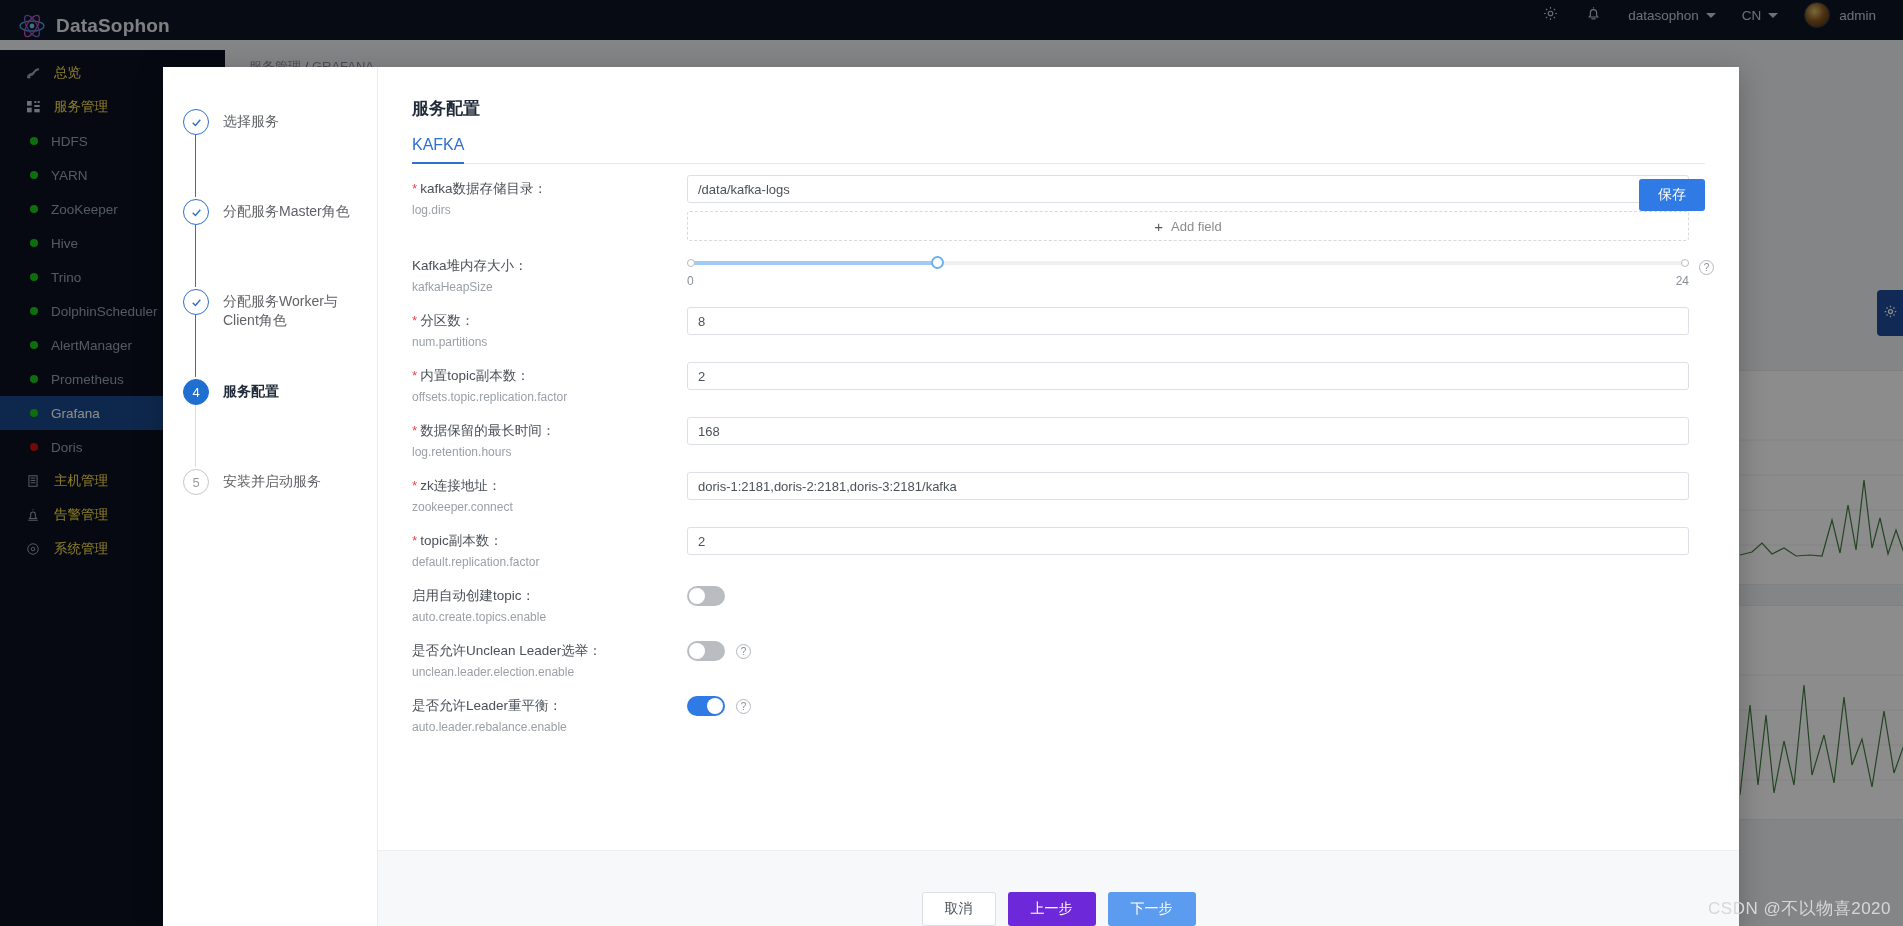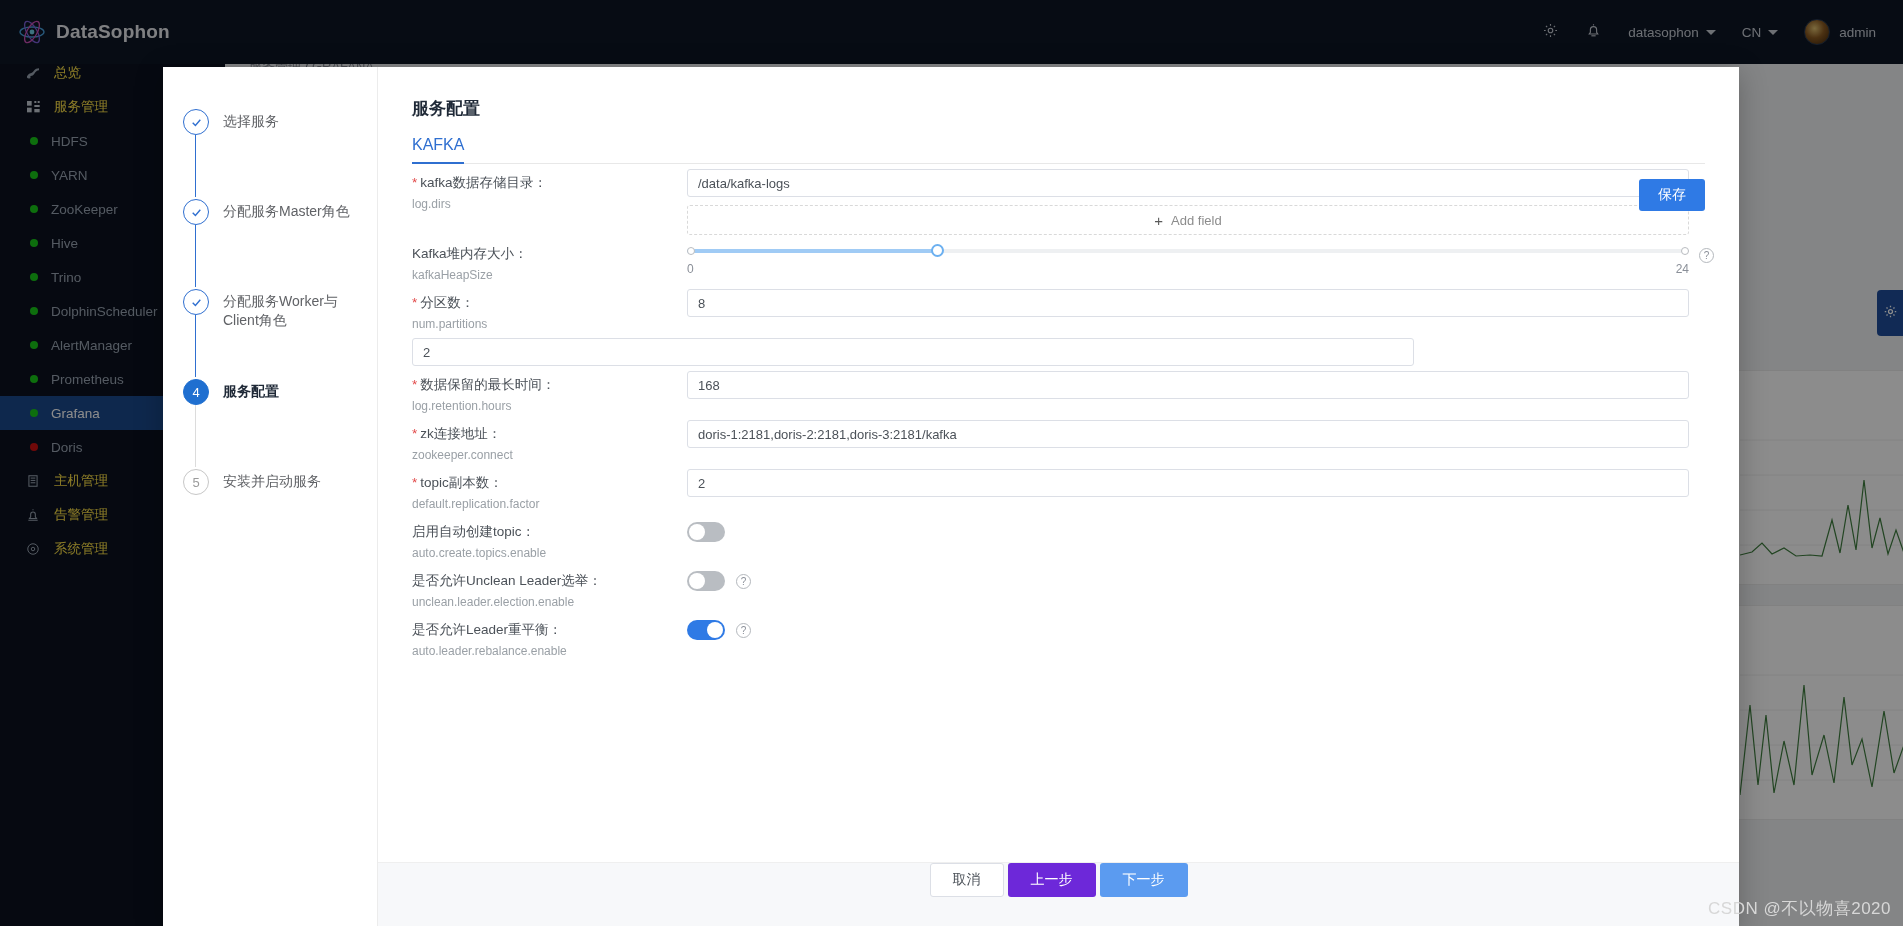--- a/index.html
+++ b/index.html
@@ -5,22 +5,22 @@
   * { box-sizing: border-box; }
   html, body { margin:0; padding:0; }
   body {
     width:1903px; height:926px;
     font-family:"Liberation Sans", sans-serif;
     background:#f0f2f5; overflow:hidden; position:relative;
   }
 
   
   #topbar{
-    position:absolute; top:0; left:0; width:1903px; height:64px;
-    background:#0d1626; display:flex; align-items:center; z-index:5;
+    position:absolute; top:0; left:0; width:1903px; height:40px;
+    background:#0d1626; display:flex; align-items:flex-end; z-index:5;
   }
   #brand{ width:225px; display:flex; align-items:center; padding-left:18px; }
   #brand .logo{ width:28px; height:28px; position:relative; margin-right:10px; }
   #brand .logo svg{ display:block; }
   #brand .name{ color:#e8eaed; font-size:19px; font-weight:bold; letter-spacing:.2px;}
   #topbar .spacer{ flex:1; }
   #topbar .right{ display:flex; align-items:center; height:50px; padding-right:14px; gap:0px;}
   #topbar .right .titem{
     display:flex; align-items:center; color:#c7ccd4; font-size:13.5px;
     padding:0 13px; height:50px; cursor:pointer;
@@ -108,21 +108,21 @@
   #tabs{ margin-top:16px; border-bottom:1px solid #e8e8e8; position:relative; height:28px;}
   #tabs .tab{
     display:inline-block; font-size:16px; color:#2f6fd0; padding-bottom:8px;
     border-bottom:2px solid #2f6fd0; cursor:pointer;
   }
   #save-btn{
     position:absolute; right:34px; top:112px; background:#2f7ae5; color:#fff;
     font-size:14px; padding:7px 19px; border:none; border-radius:3px; cursor:pointer;
   }
 
-  .frow{ display:flex; align-items:flex-start; margin-top:5px; }
+  .frow{ display:flex; align-items:flex-start; margin-top:11px; }
   .flabel{ width:275px; flex:0 0 275px; padding-top:5px; }
   .flabel .l1{ font-size:13.5px; color:#4b5158; line-height:18px;}
   .flabel .req{ color:#e24a4a; margin-right:3px; }
   .flabel .l2{ font-size:12px; color:#9aa0a6; line-height:18px; margin-top:3px;}
   .fctl{ flex:1; }
   .inp{
     width:1002px; height:28px; border:1px solid #dcdfe6; border-radius:3px;
     font-size:13px; color:#4b5158; padding:0 10px; outline:none;
     font-family:"Liberation Sans", sans-serif; background:#fff;
   }
@@ -152,23 +152,23 @@
 
   
   .sw{ width:38px;height:20px;border-radius:10px;background:#b9bdc2;position:relative;cursor:pointer;}
   .sw .knob{ position:absolute; top:2px; left:2px; width:16px;height:16px;border-radius:50%;background:#fff;}
   .sw.on{ background:#2f7ae5; }
   .sw.on .knob{ left:20px; }
   .swrow{ display:flex; align-items:center; gap:11px; padding-top:4px;}
 
   
   #mfooter{
-    position:absolute; left:215px; right:0; bottom:0; height:64px;
+    position:absolute; left:215px; right:0; bottom:0; height:76px;
     background:#f7f8fa; border-top:1px solid #efefef;
-    display:flex; align-items:flex-start; justify-content:center; gap:4px;
+    display:flex; align-items:flex-end; justify-content:center; gap:12px;
   }
   .btn{ font-size:14px; padding:7px 22px; border-radius:3px; cursor:pointer; border:1px solid transparent;}
   .btn.ghost{ background:#fff; border-color:#dcdfe6; color:#4b5158; }
   .btn.primary{ background:#6d28d9; color:#fff; }
   .btn.primary2{ background:#5b9bf0; color:#fff; }
 
   #watermark{
     position:absolute; right:12px; bottom:6px; z-index:20;
     font-size:17px; color:#d7d7d7; letter-spacing:.5px;
   }
@@ -433,20 +433,24 @@
           </div>
         </div>
         <div class="frow">
           <div class="flabel">
             <div class="l1"><span class="req">*</span><span>分区数：</span></div>
             <div class="l2">num.partitions</div>
           </div>
           <div class="fctl"><input class="inp" type="text" value="8" style=""></div>
         </div>
         <div class="frow">
+          <div class="flabel">
+            <div class="l1"><span class="req">*</span><span>内置topic副本数：</span></div>
+            <div class="l2">offsets.topic.replication.factor</div>
+          </div>
           <div class="fctl"><input class="inp" type="text" value="2" style=""></div>
         </div>
         <div class="frow">
           <div class="flabel">
             <div class="l1"><span class="req">*</span><span>数据保留的最长时间：</span></div>
             <div class="l2">log.retention.hours</div>
           </div>
           <div class="fctl"><input class="inp" type="text" value="168" style=""></div>
         </div>
         <div class="frow">

